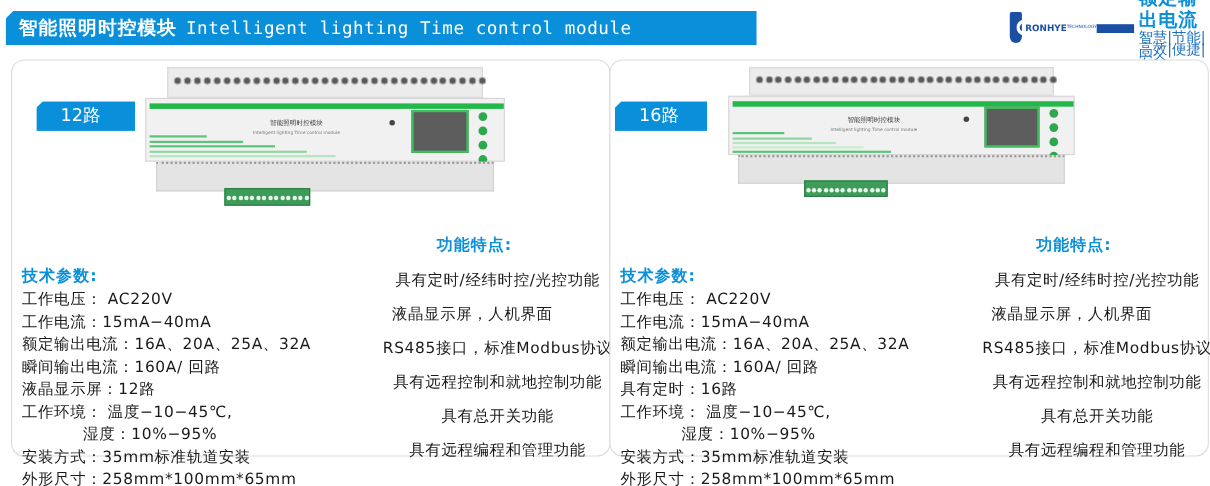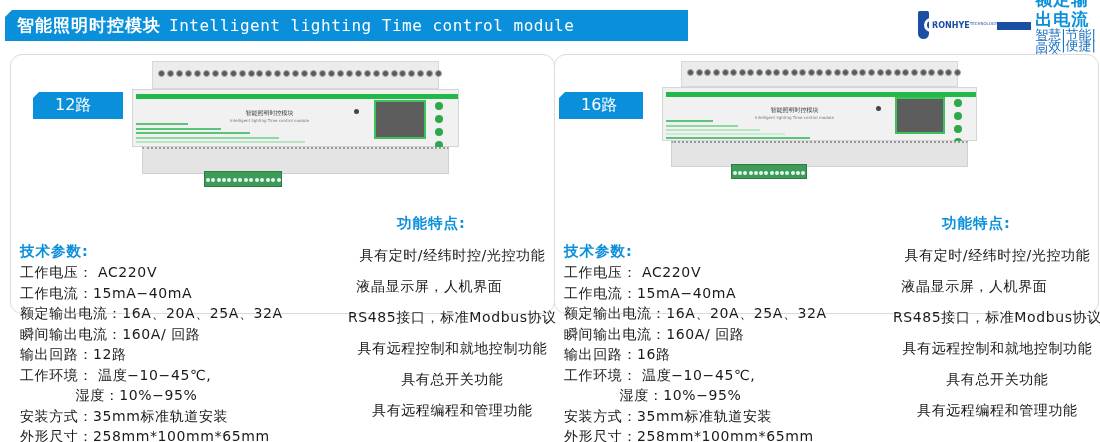--- a/index.html
+++ b/index.html
@@ -24,21 +24,21 @@
     .logo-sub { display: flex; flex-direction: row; margin-right: 4px; }
     .logo-sub .en { font-size: 8px; font-weight: bold; color: #1a4fa3; line-height: 9px; }
     .logo-sub .tech { font-size: 4px; color: #1a4fa3; line-height: 5px; }
     .logo-sub .box { width: 34px; height: 8px; background: #1a4fa3; margin-top: 1px; }
     .logo-text { display: flex; flex-direction: column; }
     .logo-text .name { font-size: 17px; font-weight: bold; color: #0a8fdb; line-height: 20px; letter-spacing: 1px; }
     .logo-text .slogan { font-size: 13px; color: #1a6fc0; line-height: 11px; }
 
     
     .card {
-      position: absolute; top: 54px; width: 545px; height: 260px;
+      position: absolute; top: 54px; width: 545px; height: 361px;
       border: 1.5px solid #dcdcdc; border-radius: 12px; background: #fff; padding-left: 44px;
     }
     .card.left { left: 10px; }
     .card.right { left: 554px; }
 
     .tag {
       position: absolute; top: 37px; width: 85px; height: 27px;
       background: #0a8fdb;
       clip-path: polygon(6px 0, 100% 0, 100% 100%, 0 100%, 0 6px);
       color: #fff; font-size: 16px; display: flex; align-items: center; padding-left: 22px;
@@ -186,21 +186,21 @@
         </div>
     </div>
   </div>
 
   <div class="specs">
     <div class="sec-title">技术参数:</div>
     <div class="spec-line">工作电压： AC220V</div>
     <div class="spec-line">工作电流：15mA−40mA</div>
     <div class="spec-line">额定输出电流：16A、20A、25A、32A</div>
     <div class="spec-line">瞬间输出电流：160A/ 回路</div>
-    <div class="spec-line">输出回路：12路</div>
+    <div class="spec-line">液晶显示屏：12路</div>
     <div class="spec-line">工作环境： 温度−10−45℃,</div>
     <div class="spec-line">           湿度：10%−95%</div>
     <div class="spec-line">安装方式：35mm标准轨道安装</div>
     <div class="spec-line">外形尺寸：258mm*100mm*65mm</div>
   </div>
 
   <div class="features">
     <div class="sec-title">功能特点:</div>
     <div class="feat">具有定时/经纬时控/光控功能</div>
     <div class="feat shift">液晶显示屏，人机界面</div>
@@ -292,21 +292,21 @@
         </div>
     </div>
   </div>
 
   <div class="specs">
     <div class="sec-title">技术参数:</div>
     <div class="spec-line">工作电压： AC220V</div>
     <div class="spec-line">工作电流：15mA−40mA</div>
     <div class="spec-line">额定输出电流：16A、20A、25A、32A</div>
     <div class="spec-line">瞬间输出电流：160A/ 回路</div>
-    <div class="spec-line">输出回路：16路</div>
+    <div class="spec-line">具有定时：16路</div>
     <div class="spec-line">工作环境： 温度−10−45℃,</div>
     <div class="spec-line">           湿度：10%−95%</div>
     <div class="spec-line">安装方式：35mm标准轨道安装</div>
     <div class="spec-line">外形尺寸：258mm*100mm*65mm</div>
   </div>
 
   <div class="features">
     <div class="sec-title">功能特点:</div>
     <div class="feat">具有定时/经纬时控/光控功能</div>
     <div class="feat shift">液晶显示屏，人机界面</div>

